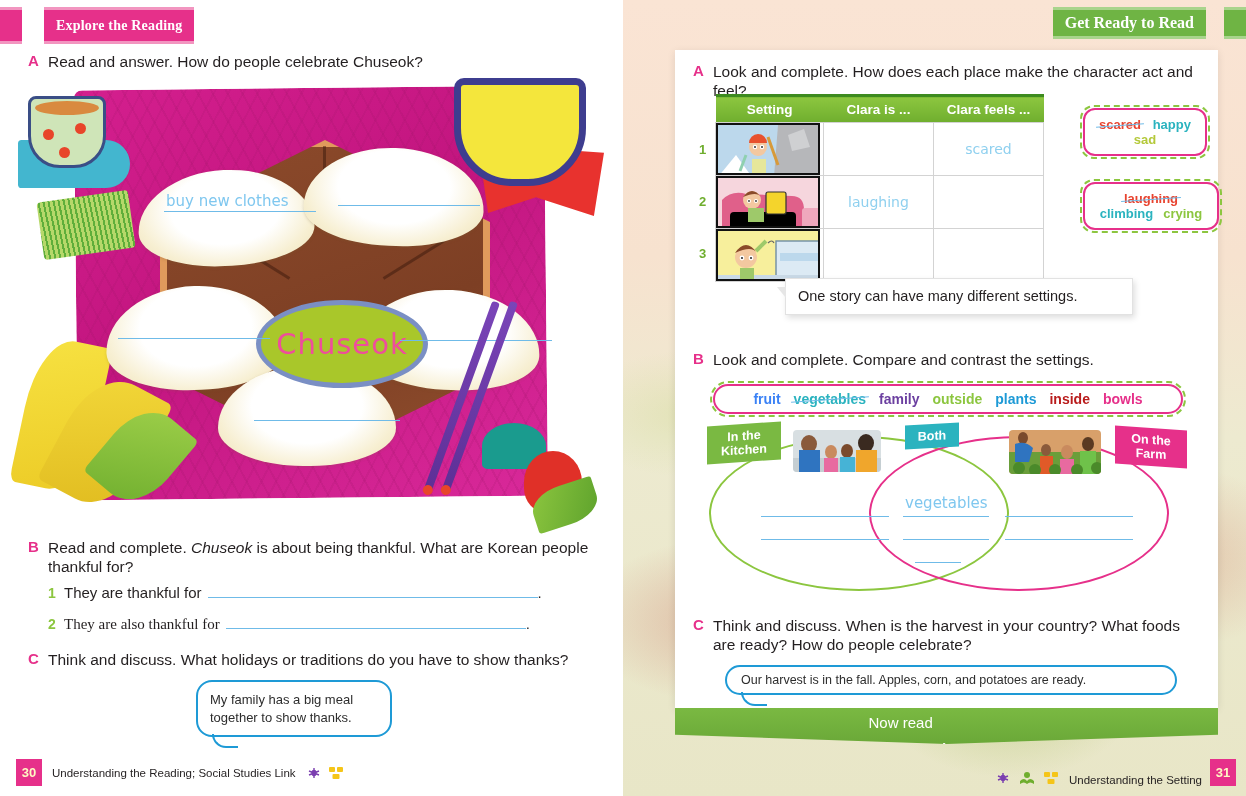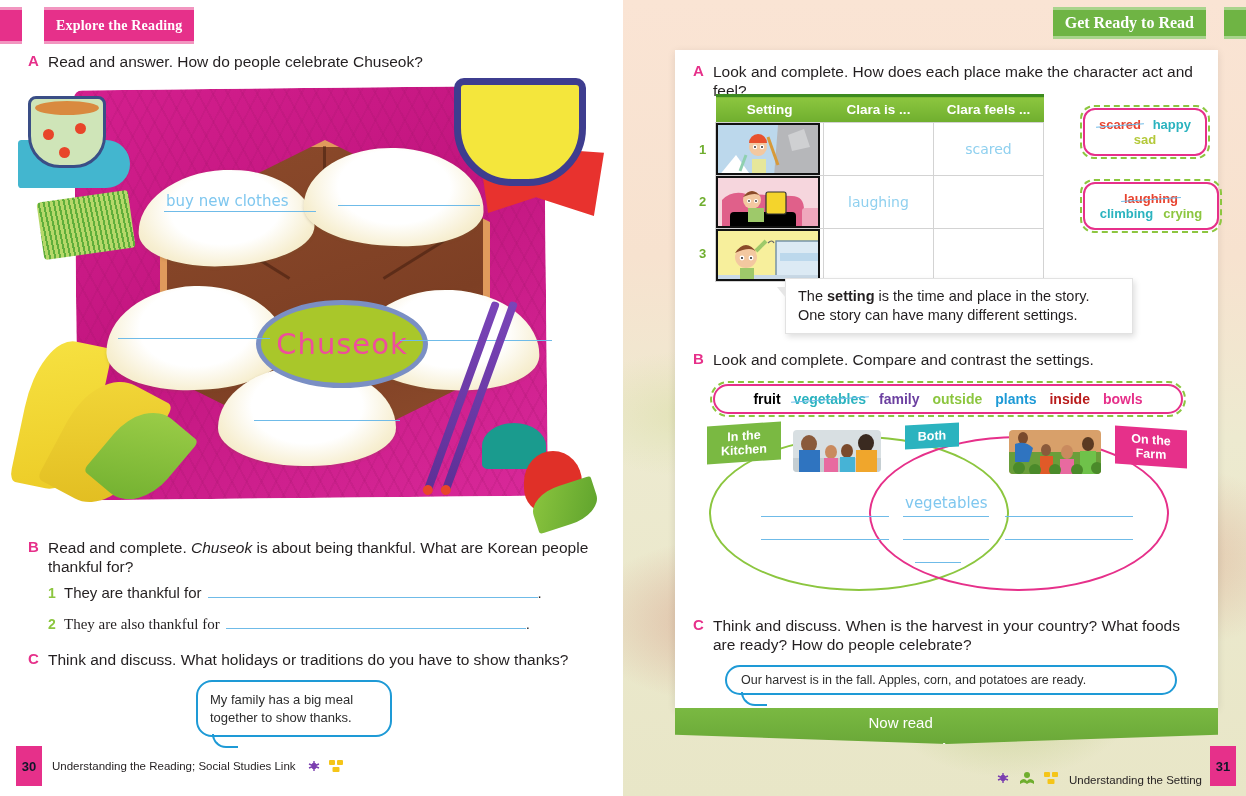--- a/index.html
+++ b/index.html
@@ -174,21 +174,21 @@
     width: 26px; height: 14px;
     border-left: 2.6px solid #1e9ad6;
     border-bottom: 2.6px solid #1e9ad6;
     border-radius: 0 0 0 16px;
     background: transparent;
   }
 
   
   .footer { position:absolute; bottom: 10px; display:flex; align-items:center; }
   .pagebox {
-    width: 26px; height: 40px; background:#e6308a; color:#0f172a;
+    width: 26px; height: 27px; background:#e6308a; color:#fef9c3;
     font-size:13px; font-weight:bold; display:flex;
     align-items:center; justify-content:center;
   }
   .foot-txt { font-size: 11.5px; color:#231f20; }
   .ico { width:16px; height:16px; display:inline-block; }
 
   
   .page-right {
     position: absolute; left: 623px; top: 0;
     width: 623px; height: 796px;
@@ -556,31 +556,30 @@
         <span style="color:#2bb3bf; margin-left:8px;">happy</span>
         <div style="color:#b4c93a;">sad</div>
       </div>
 
       <div class="wordbox" style="left:408px; top:132px; width:136px; padding:7px 6px;">
         <div class="strike" style="color:#e8432f; display:inline-block;">laughing</div>
         <div><span style="color:#2bb3bf;">climbing</span><span style="color:#8cc63f; margin-left:10px;">crying</span></div>
       </div>
 
       <div class="tipbox" style="left:110px; top:228px; width:348px;">
-        <div><span>The </span><b>setting</b><span> is the time and place in the story.</span></div>
         <div>One story can have many different settings.</div>
       </div>
 
       <div class="q-row" style="left:18px; top:300px; width:520px;">
         <div class="q-letter">B</div>
         <div class="q-text">Look and complete. Compare and contrast the settings.</div>
       </div>
 
       <div class="bank" style="left:38px; top:334px; width:470px; height:30px;">
-        <span style="color:#000000;">fruit</span>
+        <span style="color:#3b82f6;">fruit</span>
         <span class="strike" style="color:#2bb3bf;">vegetables</span>
         <span style="color:#6b3fa0;">family</span>
         <span style="color:#8cc63f;">outside</span>
         <span style="color:#1e9ad6;">plants</span>
         <span style="color:#b91c1c;">inside</span>
         <span style="color:#e6308a;">bowls</span>
       </div>
 
       <div class="venn" style="left:34px; top:386px; width:478px; height:160px;">
         <div class="circle-left"></div>

